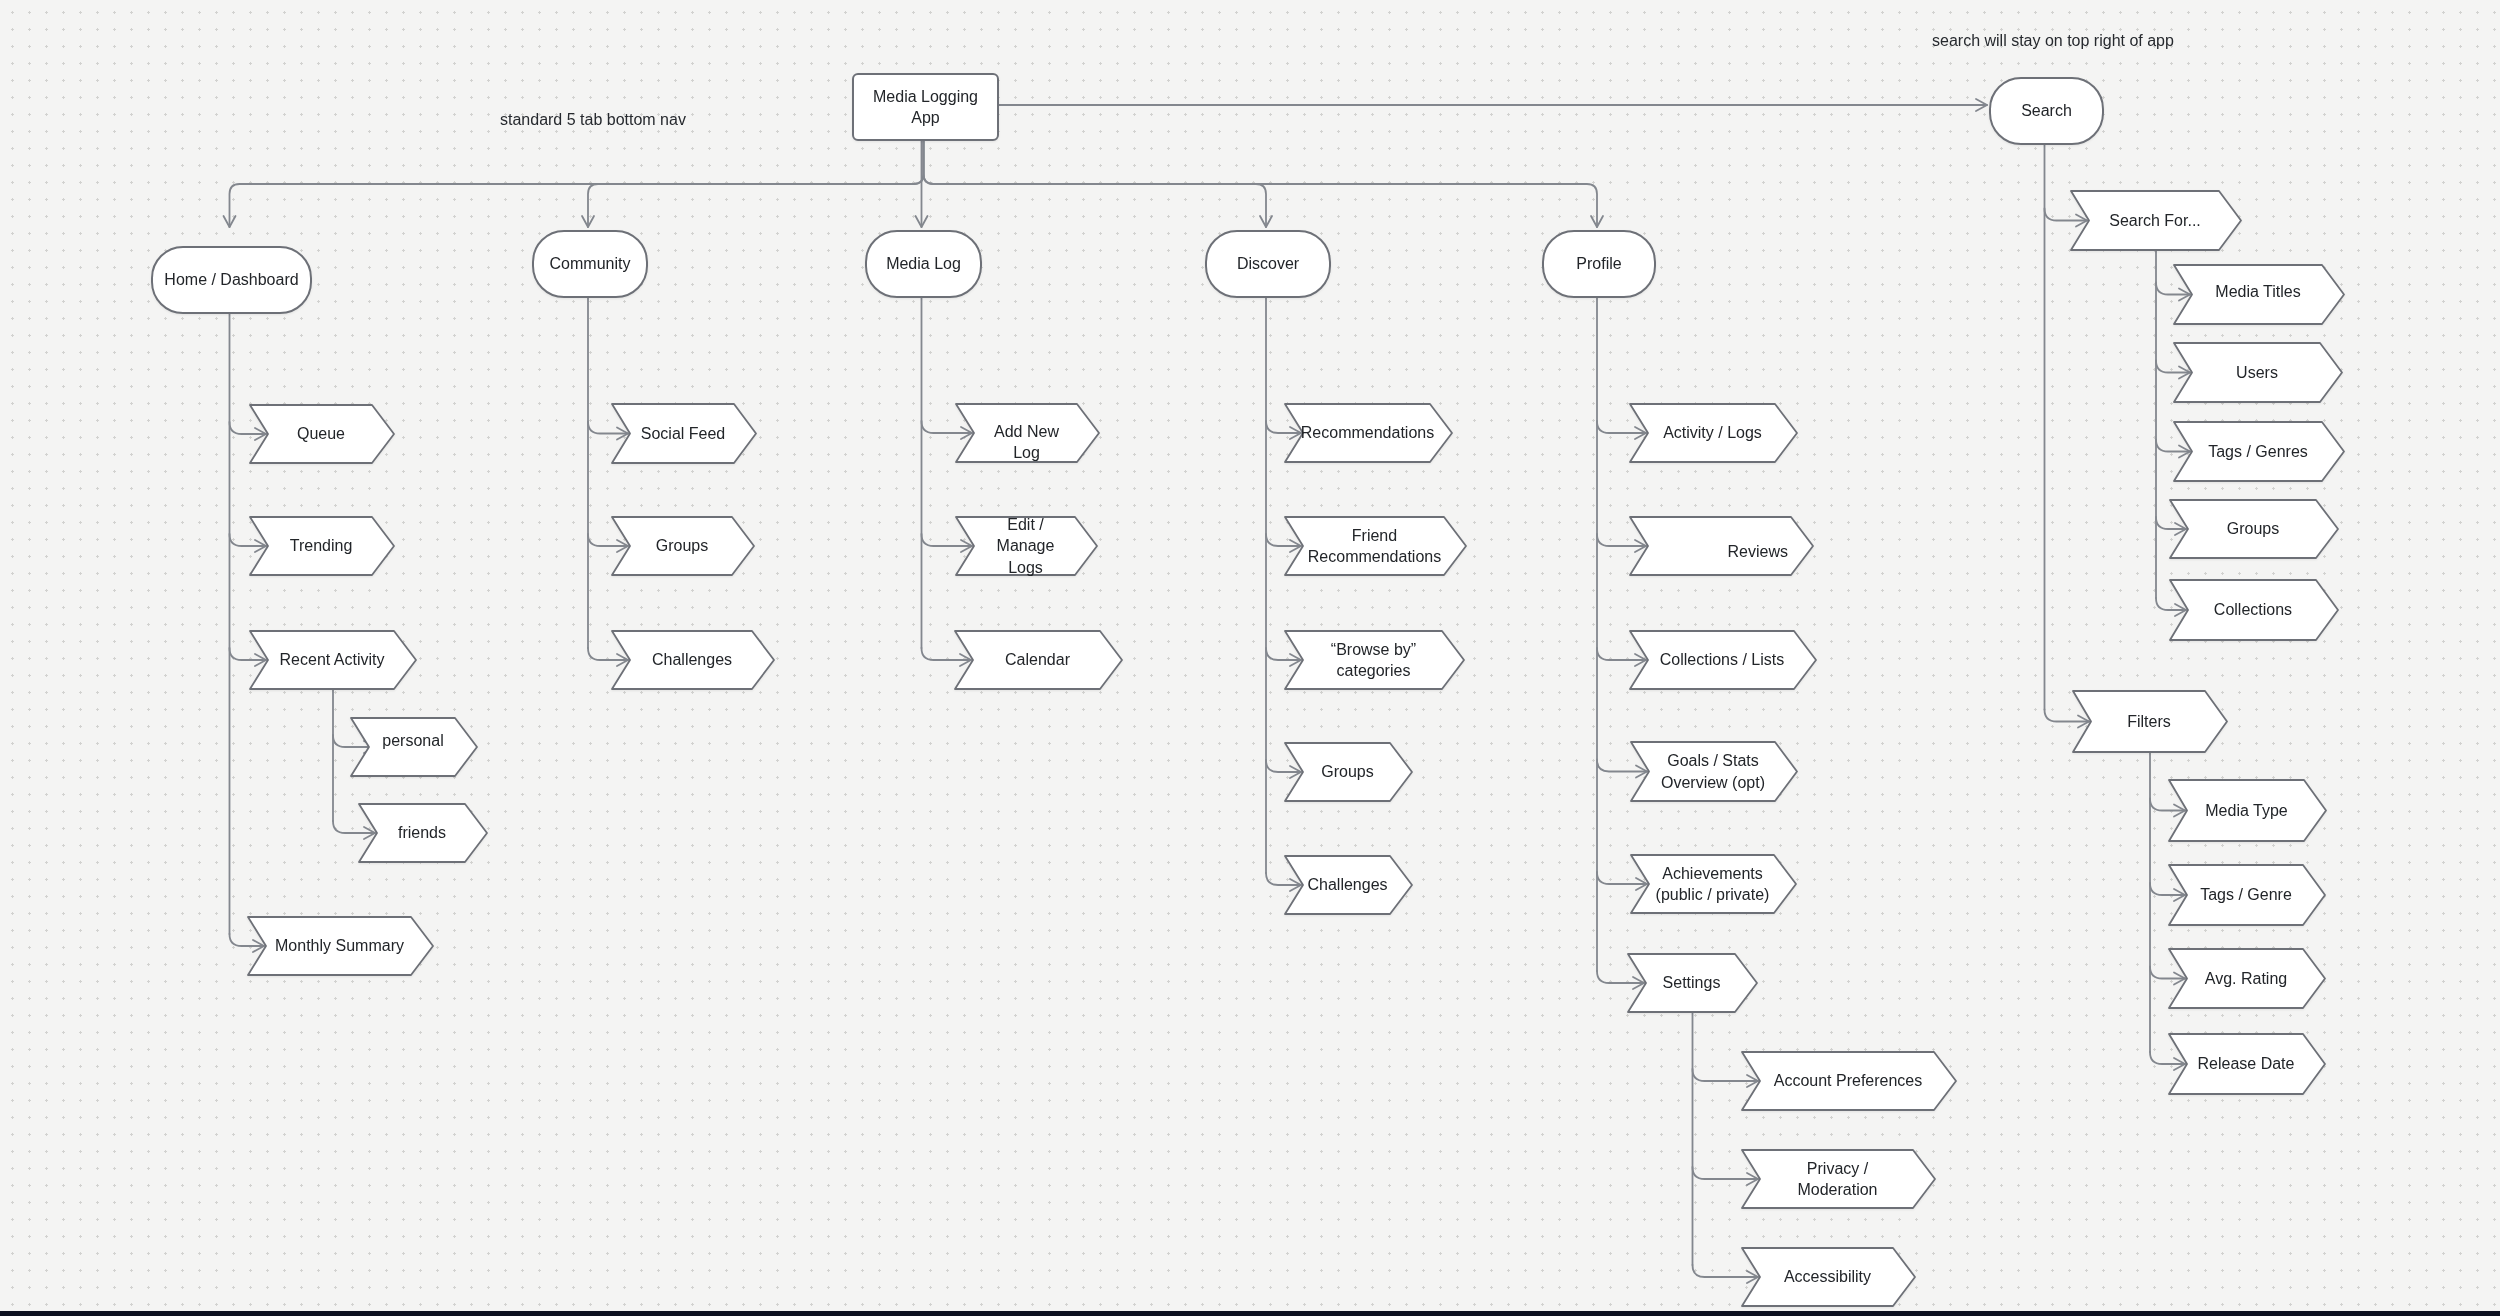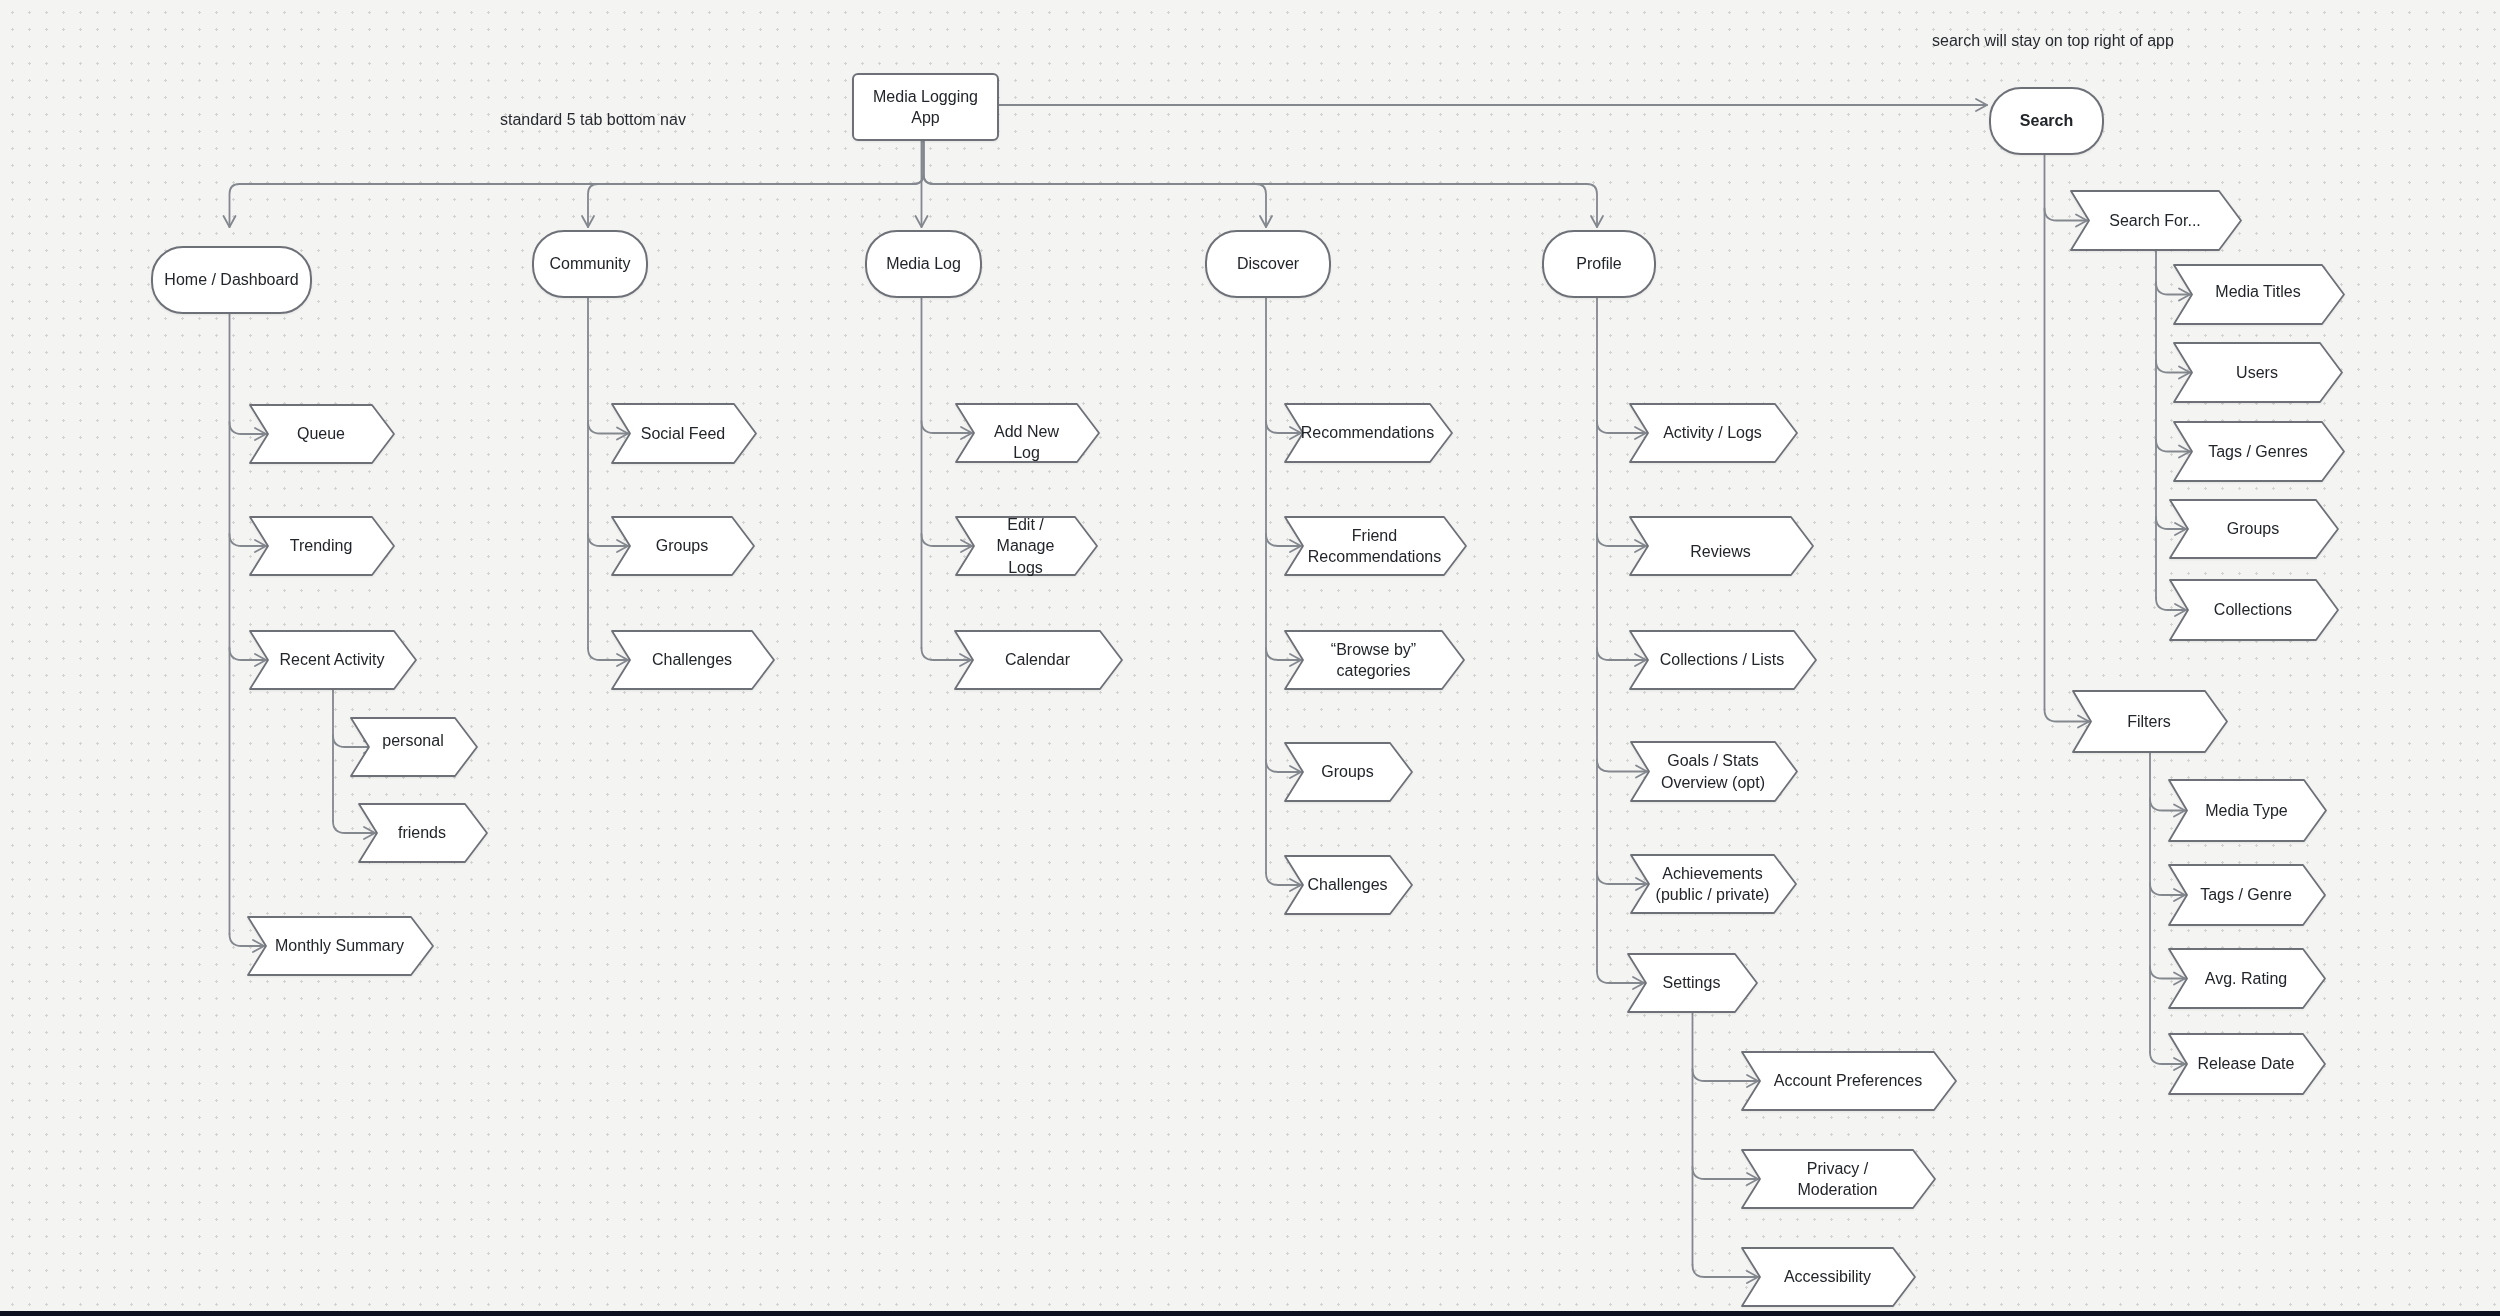--- a/index.html
+++ b/index.html
@@ -124,21 +124,21 @@
       <path d="M 2174 889 L 2185 895 L 2174 901" class="conn"></path>
       <path d="M 2150 966.5 Q 2150 978.5 2162 978.5 L 2185 978.5" class="conn"></path>
       <path d="M 2174 972.5 L 2185 978.5 L 2174 984.5" class="conn"></path>
       <path d="M 2150 1052 Q 2150 1064 2162 1064 L 2185 1064" class="conn"></path>
       <path d="M 2174 1058 L 2185 1064 L 2174 1070" class="conn"></path>
     </svg>
   <div id="nodes">
       <div class="node rect" style="left: 852px; top: 73px; width: 143px; height: 64px;">
         <div class="label">Media Logging App</div>
       </div>
-      <div class="node pill" style="left: 1989px; top: 87px; width: 111px; height: 64px; font-weight: bold;">
+      <div class="node pill" style="left: 1989px; top: 77px; width: 111px; height: 64px;">
         <div class="label">Search</div>
       </div>
       <div class="node pill" style="left: 151px; top: 230px; width: 157px; height: 64px; margin-top: 16px;">
         <div class="label">Home / Dashboard</div>
       </div>
       <div class="node pill" style="left: 532px; top: 230px; width: 112px; height: 64px;">
         <div class="label">Community</div>
       </div>
       <div class="node pill" style="left: 865px; top: 230px; width: 113px; height: 64px;">
         <div class="label">Media Log</div>
@@ -250,21 +250,21 @@
           <polygon points="1,1 106,1 128,30 106,59 1,59 19,30"></polygon>
         </svg>
         <div class="label">Challenges</div>
       </div>
       <div class="node banner" style="left: 1629px; top: 403px; width: 169px; height: 60px;">
         <svg class="banner-svg" width="169" height="60" viewBox="0 0 169 60">
           <polygon points="1,1 146,1 168,30 146,59 1,59 19,30"></polygon>
         </svg>
         <div class="label">Activity / Logs</div>
       </div>
-      <div class="node banner" style="left: 1629px; top: 516px; width: 185px; height: 71px;">
+      <div class="node banner" style="left: 1629px; top: 516px; width: 185px; height: 71px; justify-content: flex-end;">
         <svg class="banner-svg" width="185" height="60" viewBox="0 0 185 60">
           <polygon points="1,1 162,1 184,30 162,59 1,59 19,30"></polygon>
         </svg>
         <div class="label">Reviews</div>
       </div>
       <div class="node banner" style="left: 1629px; top: 630px; width: 188px; height: 60px;">
         <svg class="banner-svg" width="188" height="60" viewBox="0 0 188 60">
           <polygon points="1,1 165,1 187,30 165,59 1,59 19,30"></polygon>
         </svg>
         <div class="label">Collections / Lists</div>

